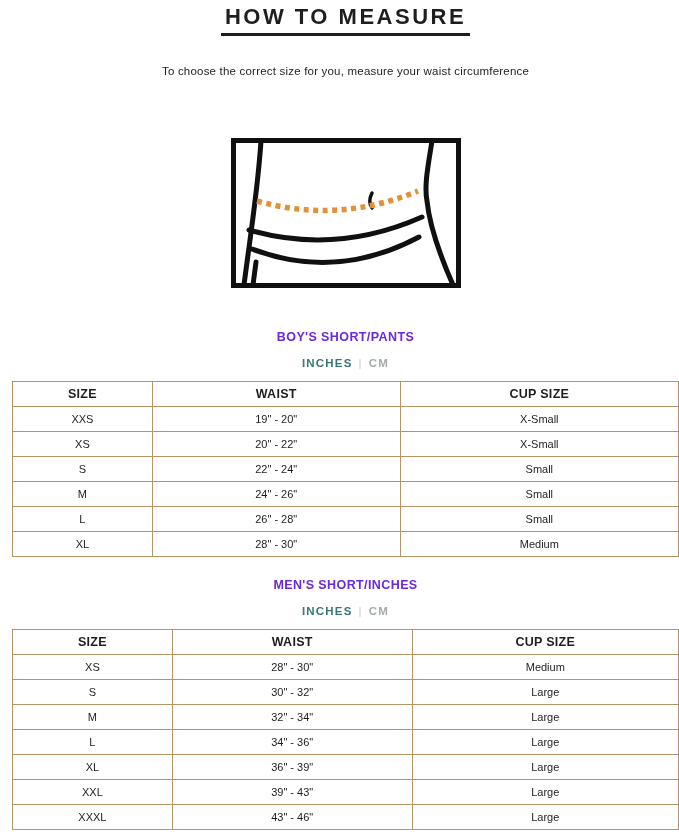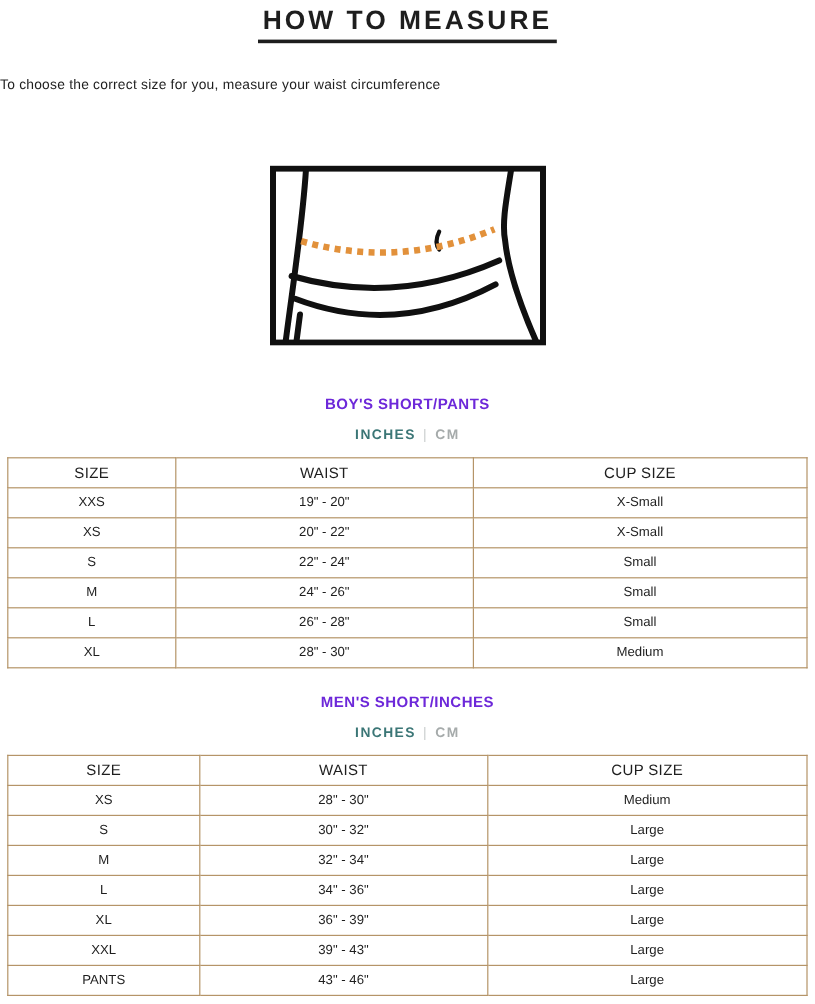--- a/index.html
+++ b/index.html
@@ -4,36 +4,36 @@
 <style>
   * { box-sizing: border-box; margin: 0; padding: 0; }
   html, body { background: #ffffff; }
   body {
     width: 679px;
     height: 837px;
     font-family: "Liberation Sans", sans-serif;
     color: #1f1f1f;
     overflow: hidden;
   }
-  .page { width: 679px; }
+  .page { width: 679px; padding-left: 12px; }
 
   
   .title-wrap { text-align: center; margin-top: 4px; }
   .title-wrap h1 {
     display: inline-block;
     font-size: 22px;
     font-weight: 700;
     letter-spacing: 2.5px;
     color: #1e1e1e;
     border-bottom: 3px solid #1e1e1e;
     padding: 0 4px 3px 4px;
   }
   .subtitle {
     margin-top: 29px;
-    text-align: left;
+    text-align: center;
     font-size: 11.5px;
     font-weight: 500;
     color: #1e1e1e;
     letter-spacing: 0.2px;
   }
 
   
   .figure {
     width: 230px;
     height: 150px;
@@ -71,21 +71,21 @@
   table.size-table th, table.size-table td {
     border: 1.5px solid #b59468;
     height: 25px;
     text-align: center;
     vertical-align: middle;
     font-size: 11px;
     color: #1e1e1e;
     padding: 0 4px;
   }
   table.size-table th {
-    font-weight: 400;
+    font-weight: 700;
     font-size: 12.5px;
     letter-spacing: 0.3px;
   }
   table.boys .col-size { width: 21%; }
   table.boys .col-waist { width: 37.2%; }
   table.boys .col-cup { width: 41.8%; }
   table.mens .col-size { width: 24%; }
   table.mens .col-waist { width: 36%; }
   table.mens .col-cup { width: 40%; }
 
@@ -209,21 +209,21 @@
             <td>XL</td>
             <td>36" - 39"</td>
             <td>Large</td>
           </tr>
           <tr>
             <td>XXL</td>
             <td>39" - 43"</td>
             <td>Large</td>
           </tr>
           <tr>
-            <td>PANTS</td>
+            <td>XXXL</td>
             <td>43" - 46"</td>
             <td>Large</td>
           </tr>
         </tbody>
     </table>
   </section>
 
 </div>
 
 </body></html>

